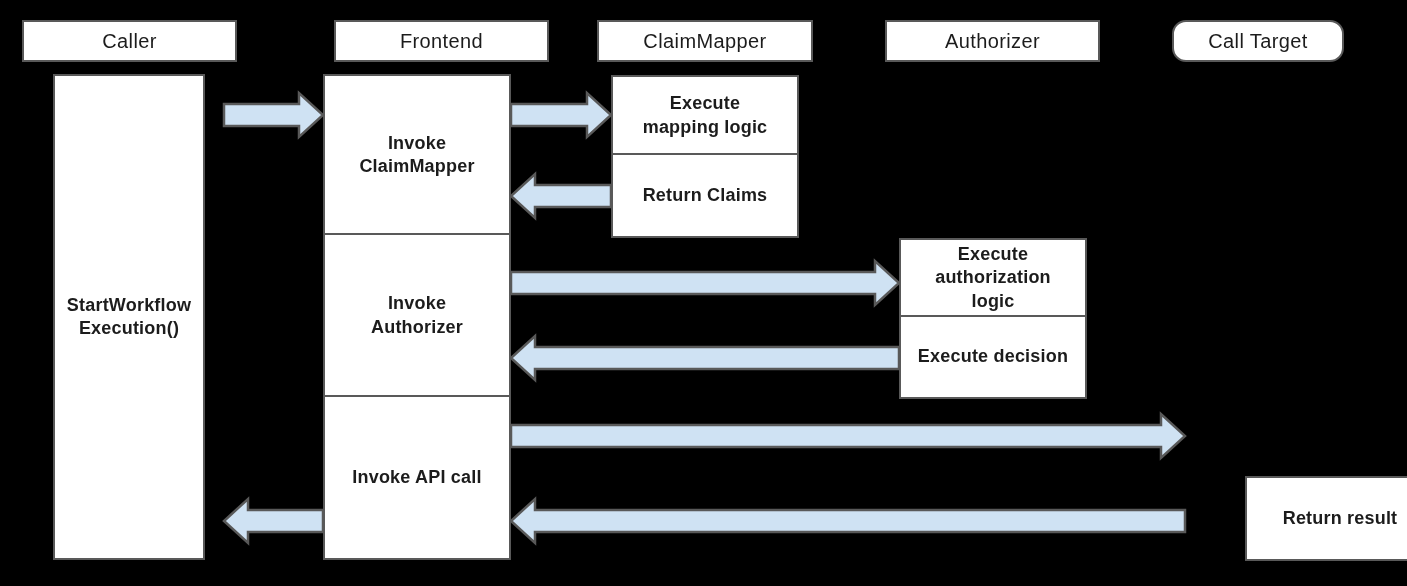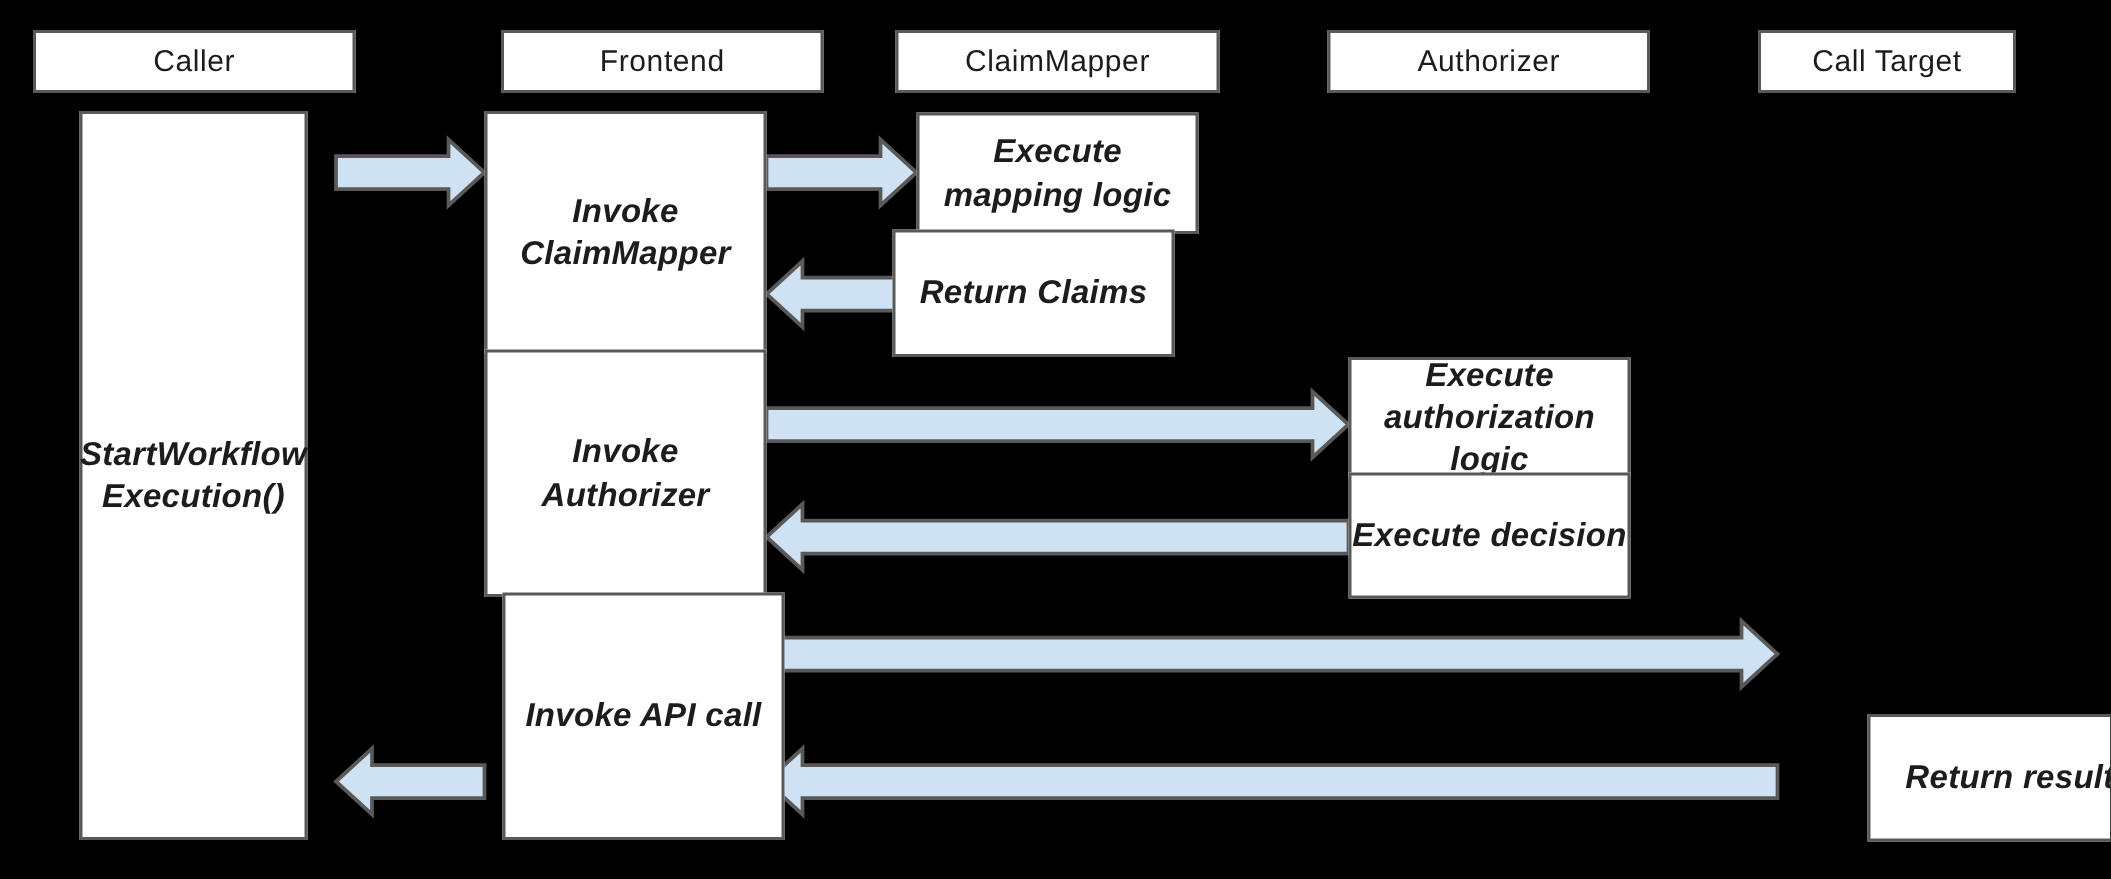--- a/index.html
+++ b/index.html
@@ -34,27 +34,26 @@
     color: var(--text, #1c1c1c);
   }
   .box {
     position: absolute;
     background: var(--box-fill, #ffffff);
     border: 2.5px solid var(--box-border, #595959);
     display: flex;
     align-items: center;
     justify-content: center;
     text-align: center;
-    font-size: 22px;
+    font-size: 18px;
     font-weight: 700;
     line-height: 1.28;
     letter-spacing: 0.2px;
     white-space: pre-line;
     color: var(--text, #1c1c1c);
-    font-style: italic;
   }
 </style>
 </head>
 <body>
 
 <div class="canvas">
 
   <svg class="arrows" viewBox="0 0 1407 586" xmlns="http://www.w3.org/2000/svg">
     <polygon points="224,104 299,104 299,93 323,115 299,137 299,126 224,126"></polygon>
     <polygon points="511,104 587,104 587,93 611,115 587,137 587,126 511,126"></polygon>
@@ -63,34 +62,34 @@
     <polygon points="899,347 535,347 535,336 511,358 535,380 535,369 899,369"></polygon>
     <polygon points="511,425 1161,425 1161,414 1185,436 1161,458 1161,447 511,447"></polygon>
     <polygon points="1185,510 535,510 535,499 511,521 535,543 535,532 1185,532"></polygon>
     <polygon points="323,510 248,510 248,499 224,521 248,543 248,532 323,532"></polygon>
   </svg>
 
   <div class="hdr" style="left:22px; width:215px;">Caller</div>
   <div class="hdr" style="left:310px; width:215px;margin-left:24px;">Frontend</div>
   <div class="hdr" style="left:597px; width:216px;">ClaimMapper</div>
   <div class="hdr" style="left:885px; width:215px;">Authorizer</div>
-  <div class="hdr" style="left:1172px; width:172px;">Call Target</div>
+  <div class="hdr" style="left:1172px; width:172px;border-radius:14px;">Call Target</div>
 
   <div class="box" style="left:53px; top:74px; width:152px; height:486px;">StartWorkflow
 Execution()</div>
 
   <div class="box" style="left:323px; top:74px; width:188px; height:162px;">Invoke
 ClaimMapper</div>
   <div class="box" style="left:323px; top:233px; width:188px; height:165px;">Invoke
 Authorizer</div>
-  <div class="box" style="left:323px; top:395px; width:188px; height:165px;margin-left:12px;">Invoke API call</div>
+  <div class="box" style="left:323px; top:395px; width:188px; height:165px;">Invoke API call</div>
 
   <div class="box" style="left:611px; top:75px; width:188px; height:81px;">Execute
 mapping logic</div>
-  <div class="box" style="left:595px; top:153px; width:188px; height:85px;">Return Claims</div>
+  <div class="box" style="left:611px; top:153px; width:188px; height:85px;">Return Claims</div>
 
   <div class="box" style="left:899px; top:238px; width:188px; height:80px;">Execute
 authorization
 logic</div>
   <div class="box" style="left:899px; top:315px; width:188px; height:84px;">Execute decision</div>
 
   <div class="box" style="left:1245px; top:476px; width:190px; height:85px;">Return result</div>
 
 </div>
 

